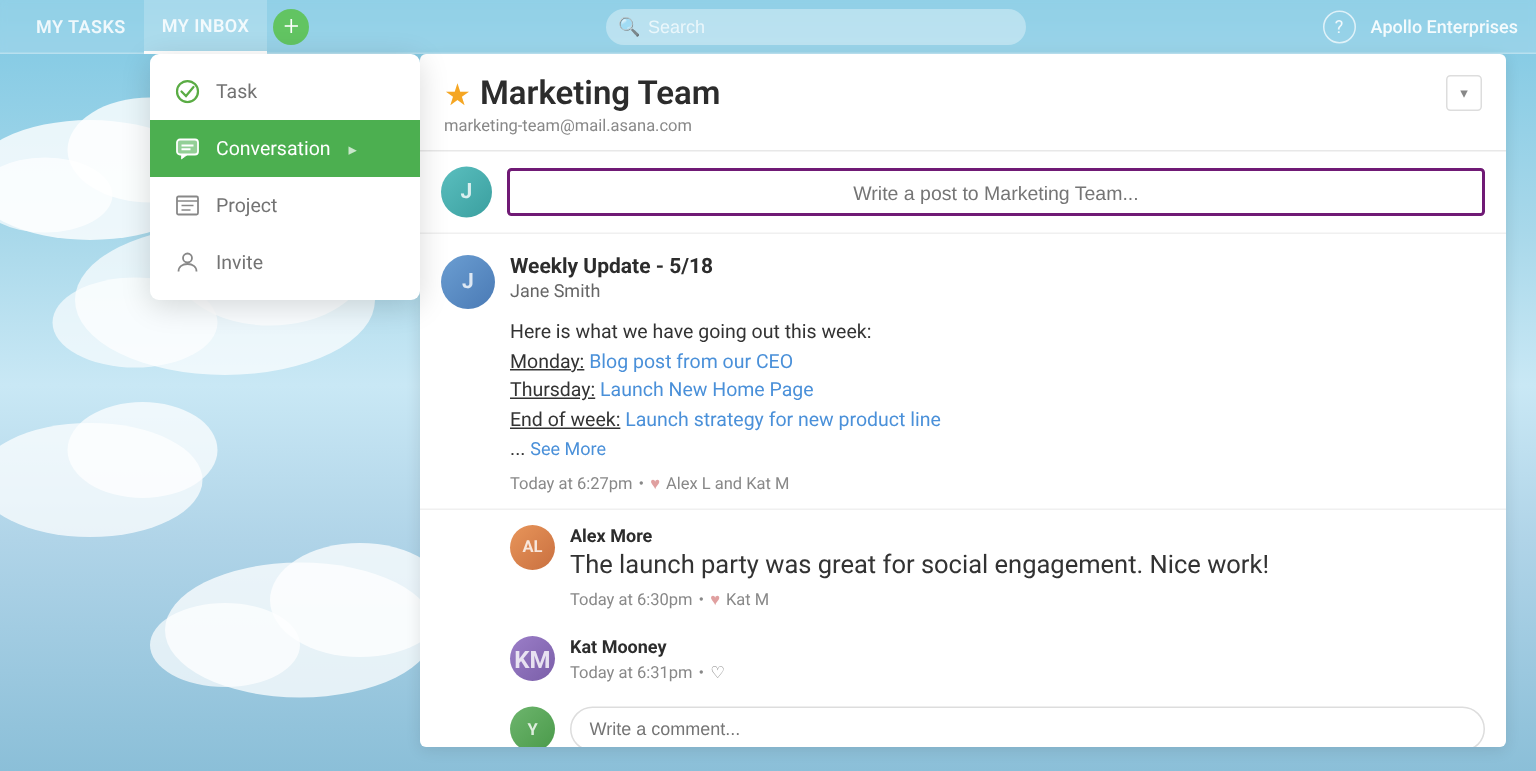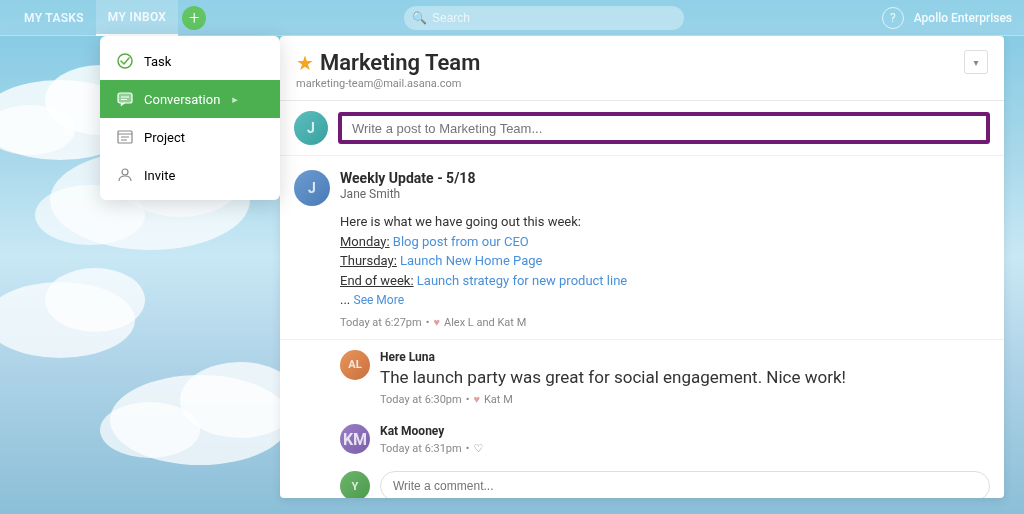--- a/index.html
+++ b/index.html
@@ -121,21 +121,21 @@
       box-shadow: 0 4px 20px rgba(0,0,0,0.15);
       z-index: 100;
       overflow: hidden;
       padding: 6px 0;
     }
     .dropdown-item {
       display: flex;
       align-items: center;
       padding: 10px 16px;
       font-size: 13px;
-      color: #000000;
+      color: #737373;
       cursor: pointer;
       gap: 10px;
     }
     .dropdown-item.active {
       background: #4caf50;
       color: white;
     }
     .item-icon {
       width: 18px;
       height: 18px;
@@ -207,26 +207,27 @@
       width: 34px;
       height: 34px;
       border-radius: 50%;
       flex-shrink: 0;
       overflow: hidden;
       background: #ccc;
     }
     .compose-input {
       flex: 1;
       height: 32px;
-      border: 4px solid #701a75;
+      border: 2px solid #701a75;
       border-radius: 3px;
-      padding: 0 10px;
+      padding: 0 26px;
       font-size: 13px;
       color: #aaa;
       outline: none;
+      text-align: center;
     }
 
     .feed {
       flex: 1;
       overflow-y: auto;
       padding: 0;
     }
 
     .post {
       padding: 14px 14px 10px;
@@ -500,21 +501,21 @@
         <span class="heart-icon">♥</span>
         <span>Alex L and Kat M</span>
       </div>
     </div>
 
     <div class="reply">
       <div class="reply-avatar av-orange">
         <div class="avatar-face" style="font-size:11px;">AL</div>
       </div>
       <div class="reply-content">
-        <div class="reply-author">Here Luna</div>
+        <div class="reply-author">Alex More</div>
         <div class="reply-text">The launch party was great for social engagement. Nice work!</div>
         <div class="reply-footer">
           <span>Today at 6:30pm</span>
           <span>•</span>
           <span class="heart-icon">♥</span>
           <span>Kat M</span>
         </div>
       </div>
     </div>
 

